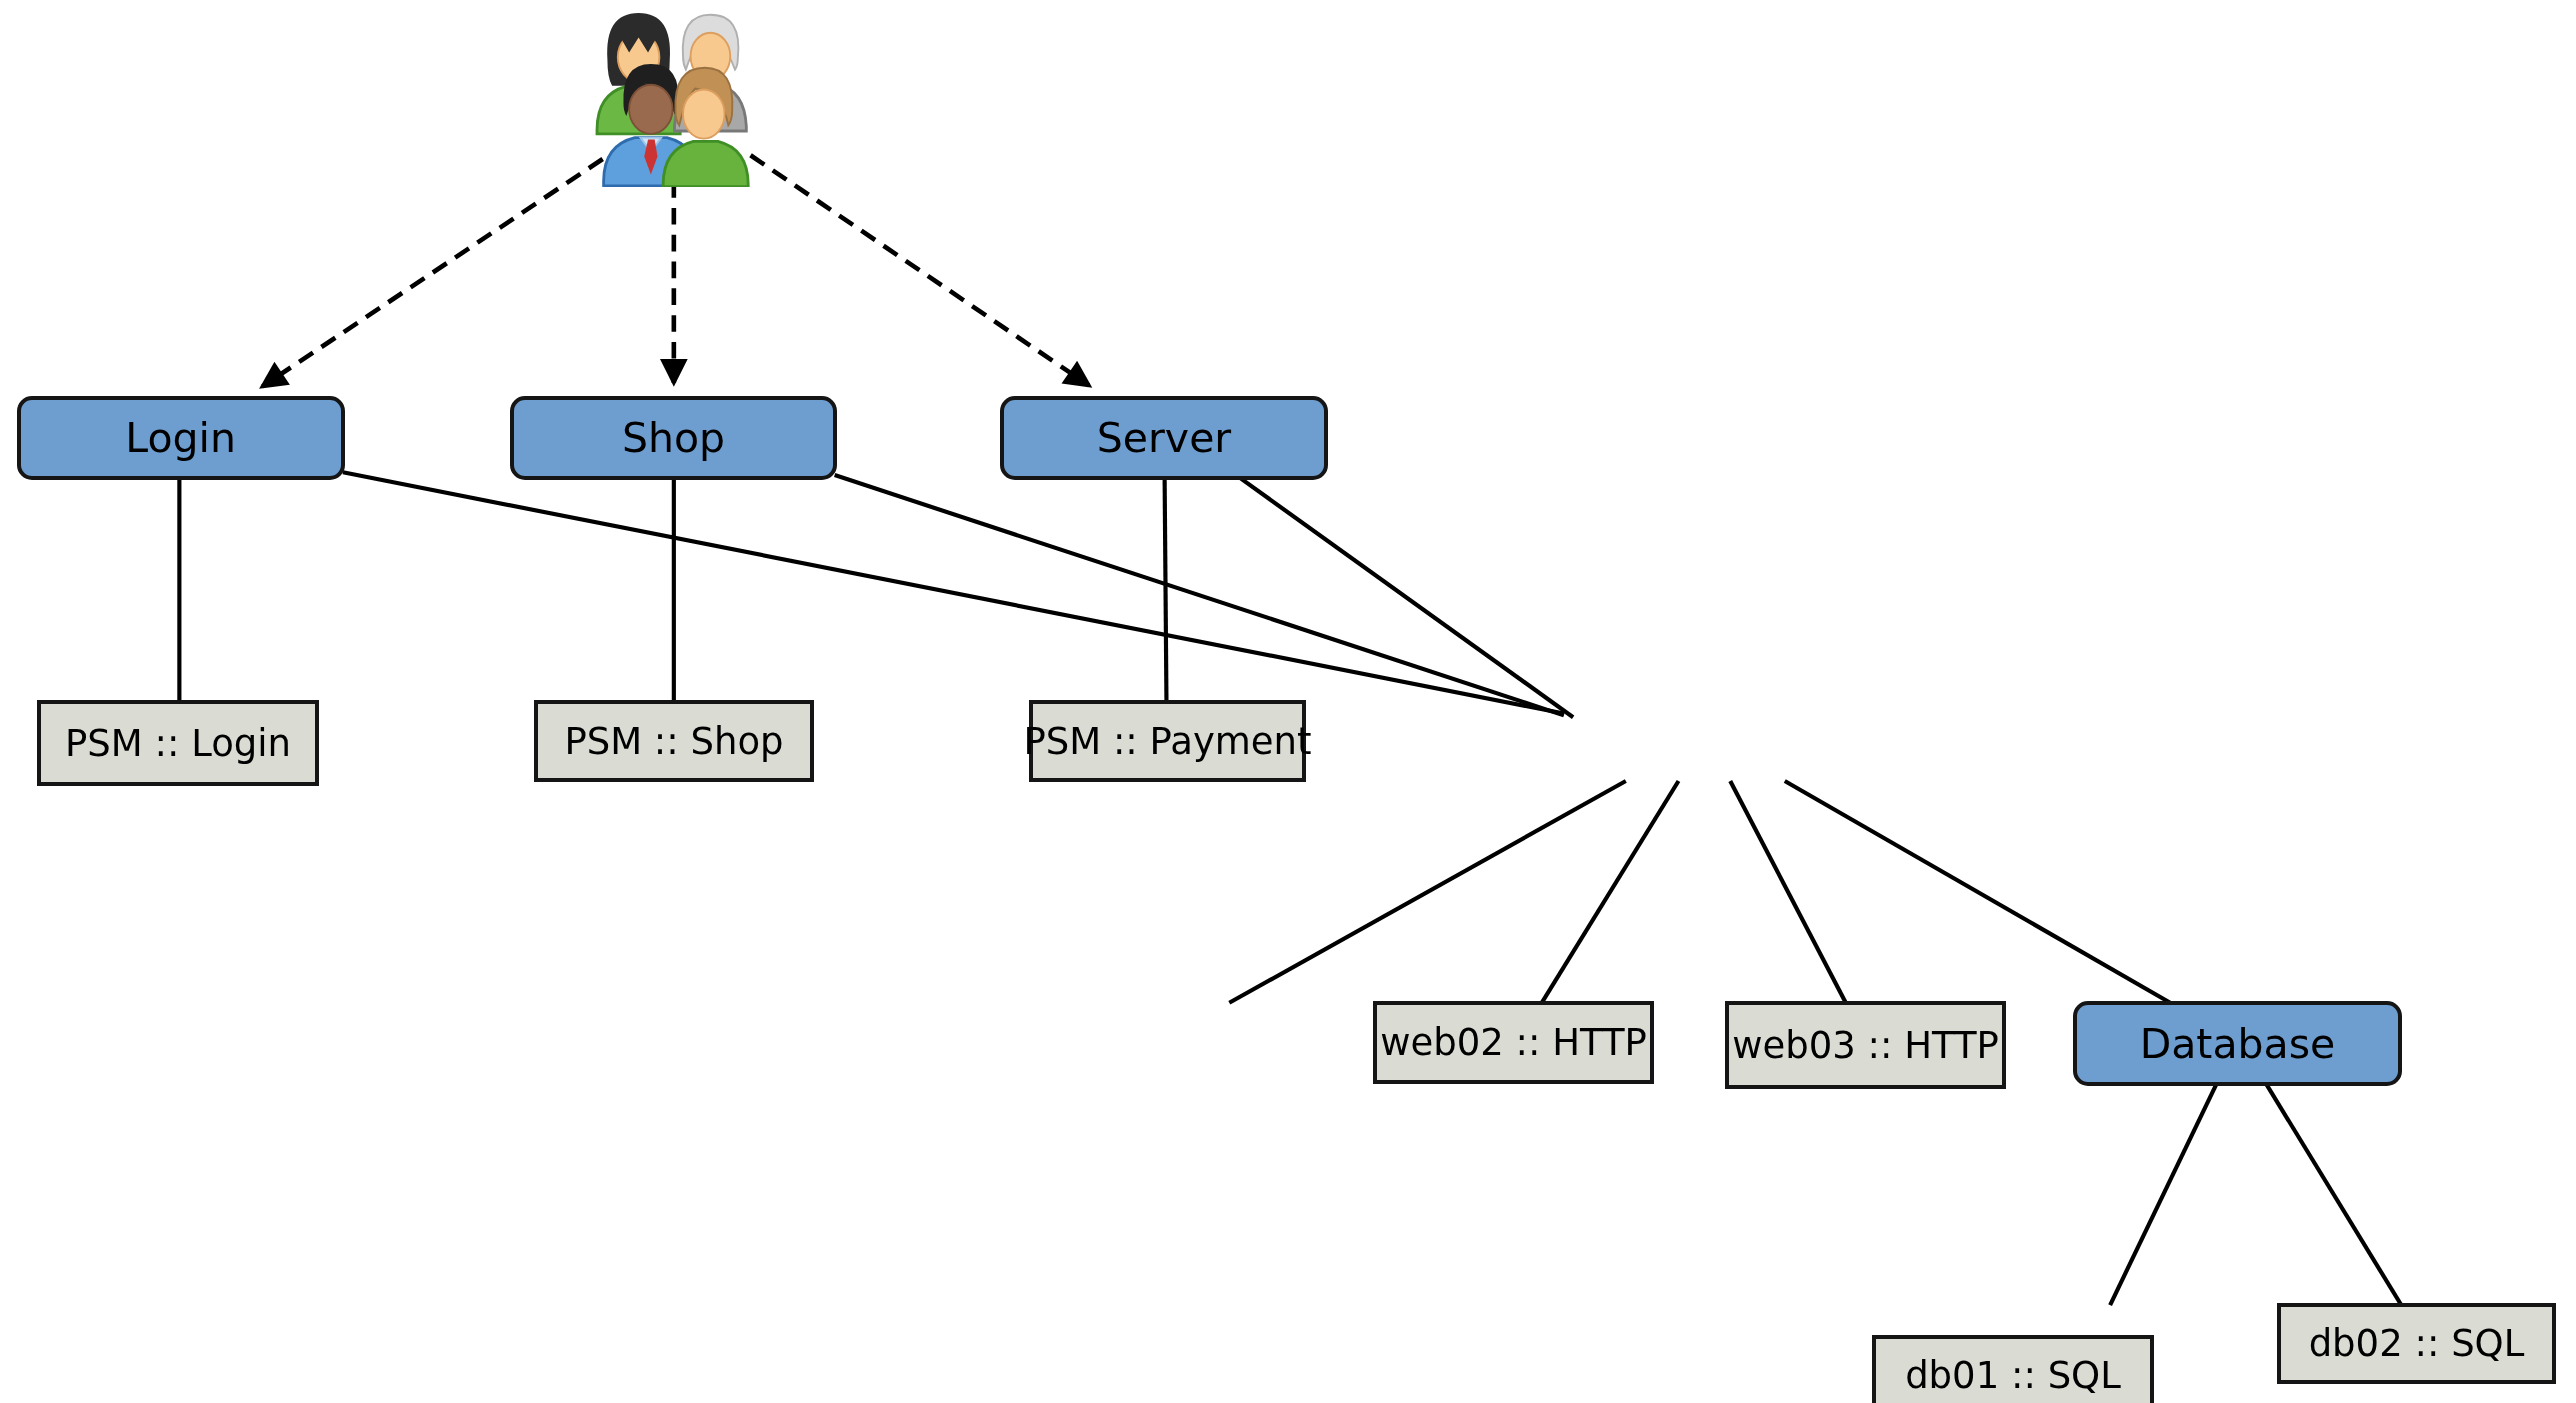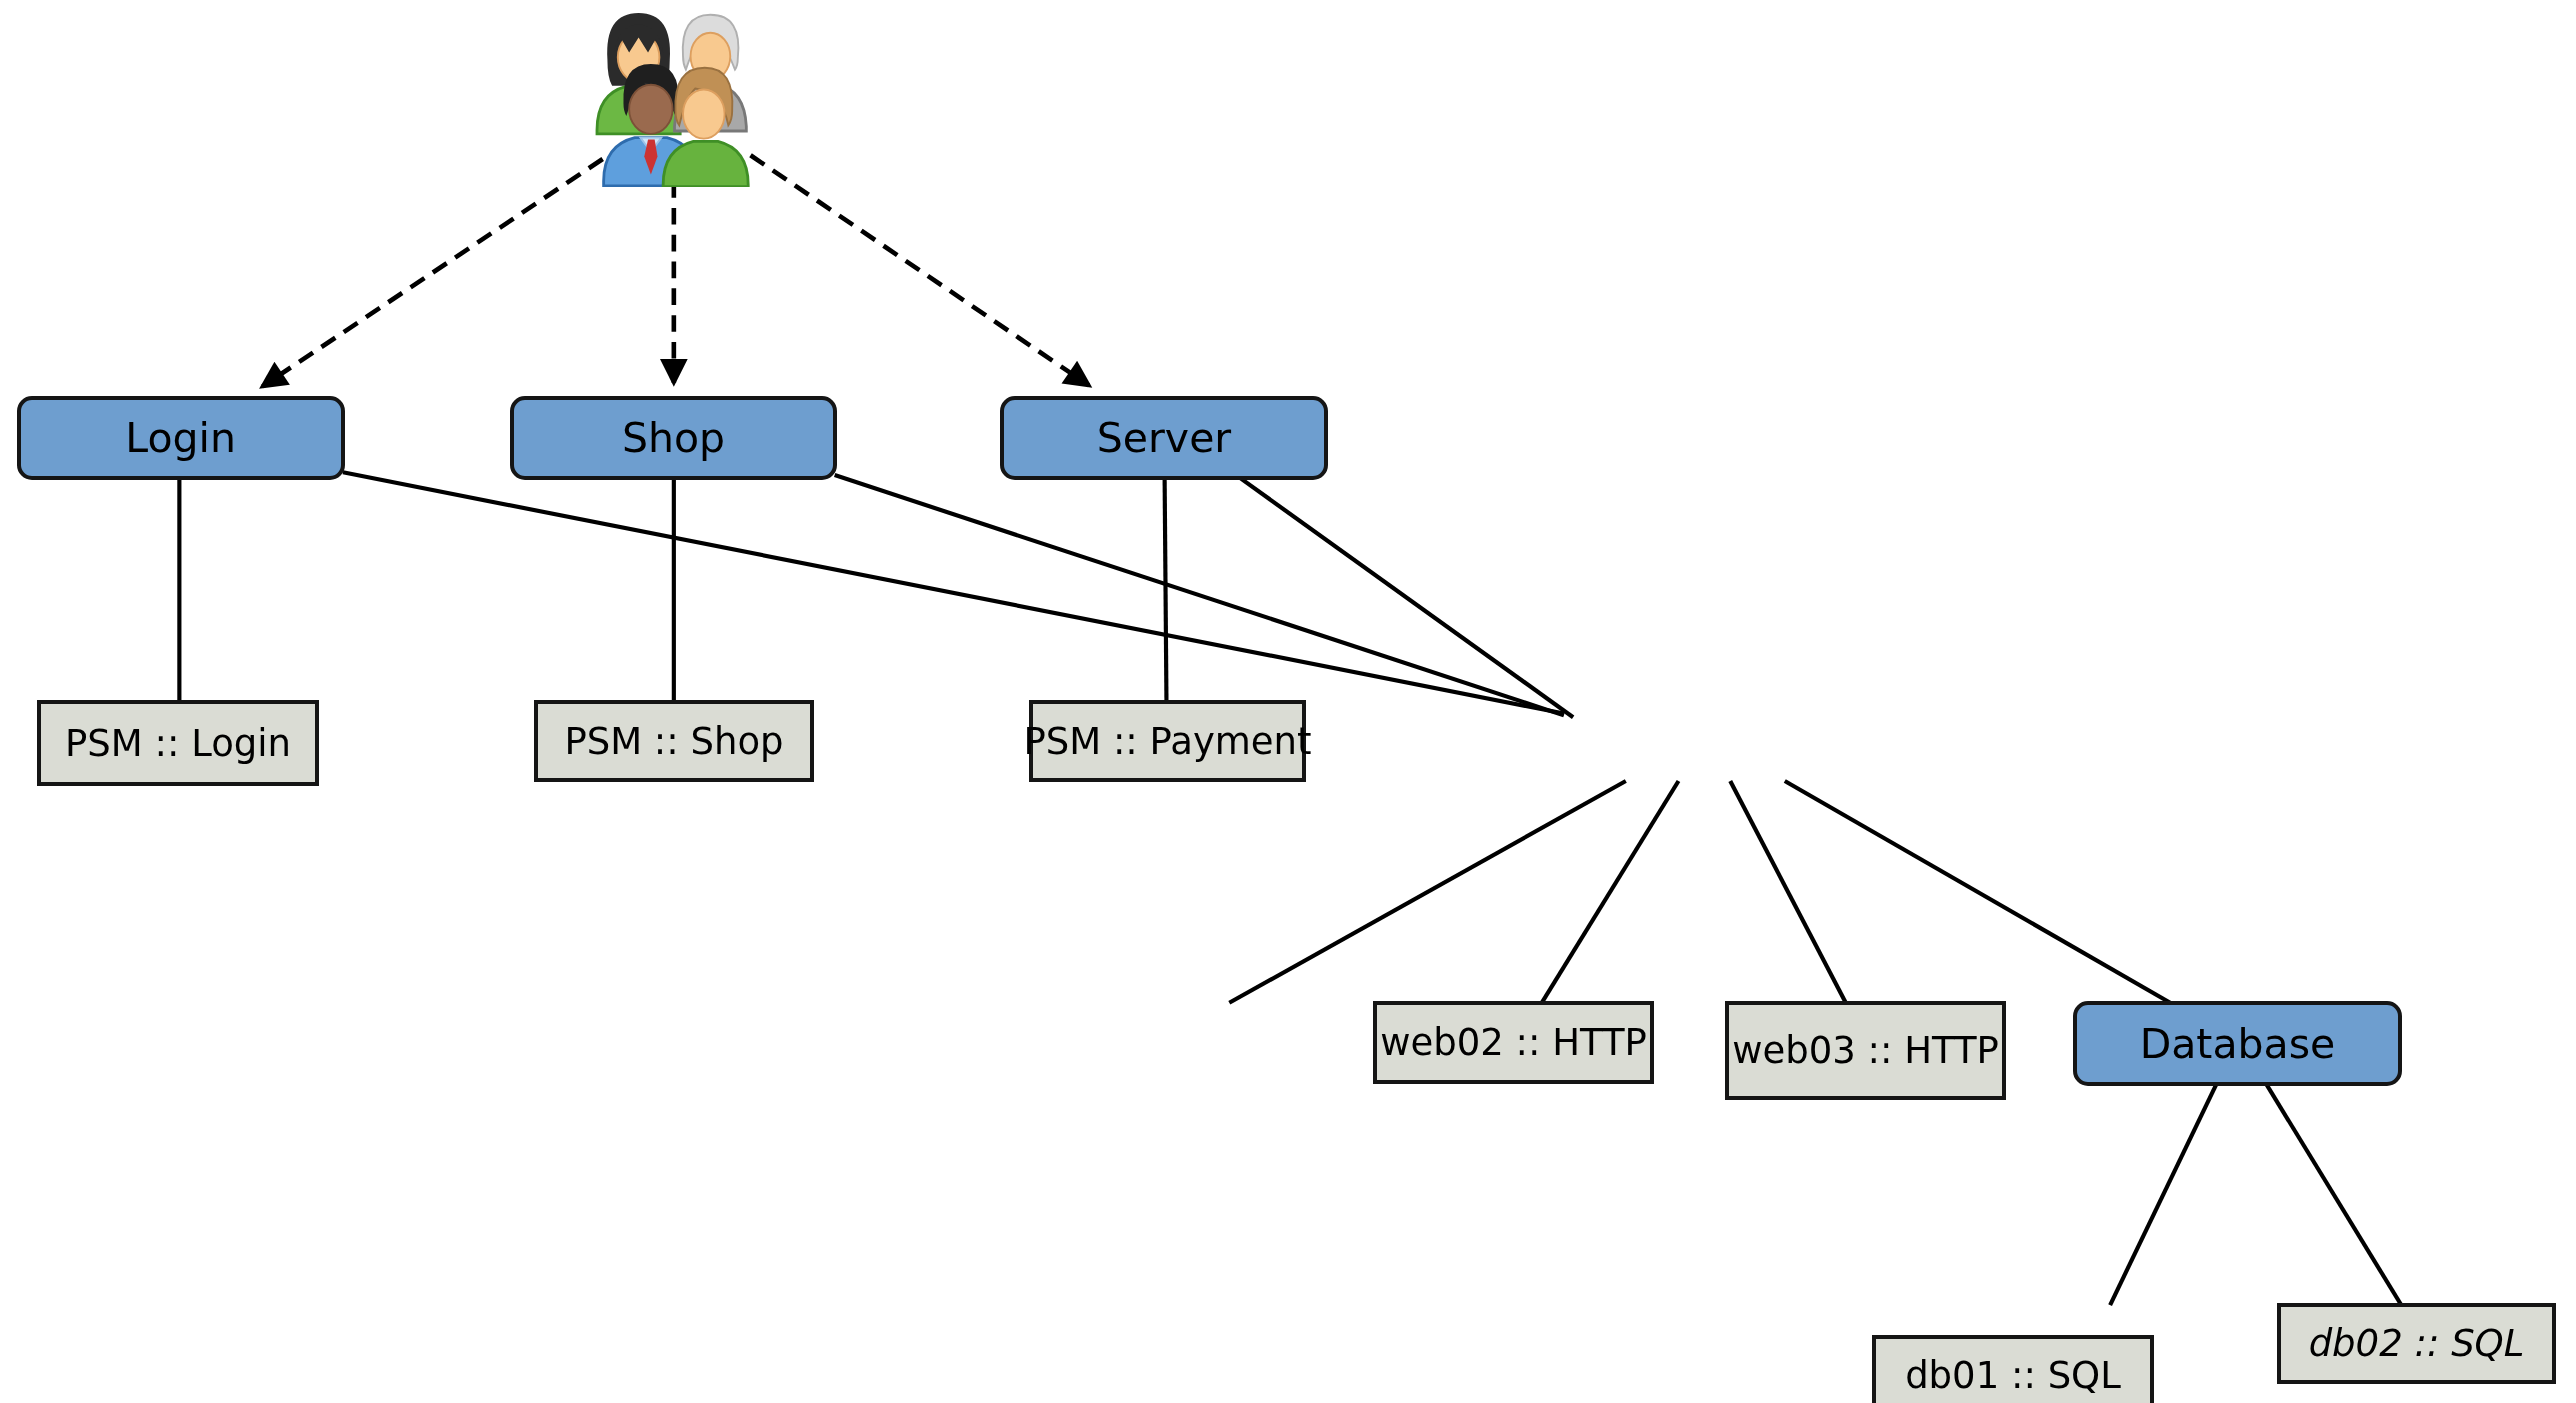--- a/index.html
+++ b/index.html
@@ -33,24 +33,24 @@
   
   #node-login       {left:16.6px;   top:396px;  width:328px; height:84px;}
   #node-shop        {left:510px;  top:396px;  width:327px; height:84px;}
   #node-payment     {left:1000px; top:396px;  width:328px; height:84px;}
   #node-psm-login   {left:37px;   top:700px;  width:282px; height:86px;}
   #node-psm-shop    {left:534px;  top:700px;  width:280px; height:82px;}
   #node-psm-payment {left:1029px; top:700px;  width:277px; height:82px;}
   #node-web-server  {left:1542px; top:698px;  width:330px; height:85px;}
   #node-web01       {left:1024px; top:1001px; width:281px; height:83px;}
   #node-web02       {left:1373px; top:1001px; width:281px; height:83px;}
-  #node-web03       {left:1725px; top:1001px; width:281px; height:99px;}
+  #node-web03       {left:1725px; top:1001px; width:281px; height:88px;}
   #node-database    {left:2073px; top:1001px; width:329px; height:85px;}
   #node-db01        {left:1872px; top:1303px; width:282px; height:81px;margin-top:32px;}
-  #node-db02        {left:2277px; top:1303px; width:279px; height:81px;font-style:italic;}
+  #node-db02        {left:2277px; top:1303px; width:279px; height:81px;}
 </style>
 </head>
 <body>
 
 <div class="canvas">
 
   <svg class="edges" width="2576" height="1403" viewBox="0 0 2787 1518">
     <defs>
       <marker id="arrow" viewBox="0 0 10 10" refX="8.5" refY="5" markerWidth="7" markerHeight="6" orient="auto">
         <path d="M0 0 L10 5 L0 10 Z" fill="#000"></path>

